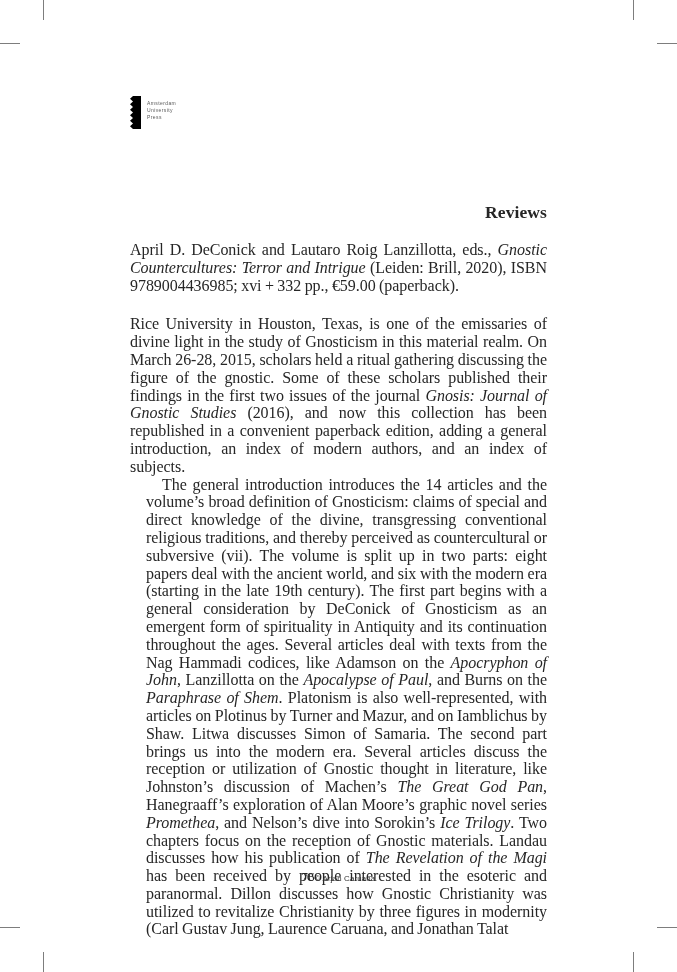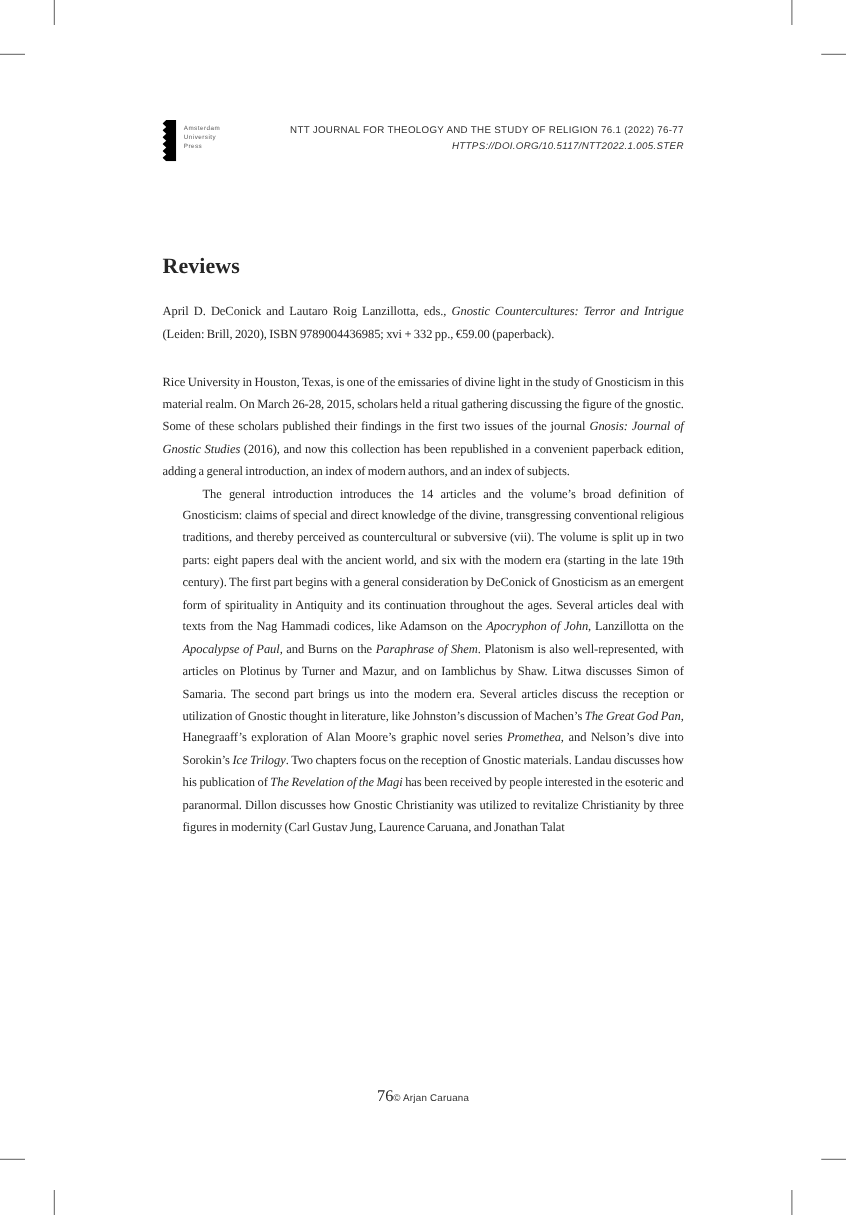--- a/index.html
+++ b/index.html
@@ -35,28 +35,28 @@
   }
   .journal-info .doi { font-style: italic; }
 
   
   .main {
     position: absolute; left: 130px; top: 202px; width: 417px;
     color: #262626;
   }
   .main h1 {
     font-size: 17.5px; line-height: 20px; font-weight: bold;
-    margin: 0 0 19px 0; letter-spacing: 0.1px;
+    margin: 0 0 19px 0; letter-spacing: 0.1px; text-align: right;
   }
   .main h2 {
     font-size: 13.5px; line-height: 17px; font-weight: bold;
     margin: 0 0 14px 0;
   }
   .main p {
-    font-size: 10px; line-height: 17.8px; text-align: justify;
+    font-size: 16px; line-height: 17.8px; text-align: justify;
     margin: 0; letter-spacing: -0.05px; word-spacing: -0.5px;
   }
   .main p.citation { margin-bottom: 21px; }
   .main p.indent { text-indent: 16px; margin-left: 16px; }
 
   
   .footer {
     position: absolute; left: 130px; right: 130px; top: 869px;
     display: flex; justify-content: center; align-items: baseline;
   }
@@ -86,24 +86,20 @@
         <path fill="#000000" d="M11 0 L11 33 L3 33 L0 30.2 L3 27.5 L0 24.7 L3 22 L0 19.2 L3 16.5 L0 13.7 L3 11 L0 8.2 L3 5.5 L0 2.7 L3 0 Z"></path>
       </svg>
     </span>
     <span class="logo-lines">
       <div>Amsterdam</div>
       <div>University</div>
       <div>Press</div>
     </span>
   </div>
 
-  <div class="journal-info">
-    <div>NTT JOURNAL FOR THEOLOGY AND THE STUDY OF RELIGION 76.1 (2022) 76-77</div>
-    <div class="doi">HTTPS://DOI.ORG/10.5117/NTT2022.1.005.STER</div>
-  </div>
 
   <div class="main">
     <h1>Reviews</h1>
     <p class="citation"><span>April D. DeConick and Lautaro Roig Lanzillotta, eds., </span><i>Gnostic Countercultures: Terror and Intrigue</i><span> (Leiden: Brill, 2020), ISBN 9789004436985; xvi + 332 pp., €59.00 (paperback).</span></p>
     <p><span>Rice University in Houston, Texas, is one of the emissaries of divine light in the study of Gnosticism in this material realm. On March 26-28, 2015, scholars held a ritual gathering discussing the figure of the gnostic. Some of these scholars published their findings in the first two issues of the journal </span><i>Gnosis: Journal of Gnostic Studies</i><span> (2016), and now this collection has been republished in a convenient paperback edition, adding a general introduction, an index of modern authors, and an index of subjects.</span></p>
     <p class="indent"><span>The general introduction introduces the 14 articles and the volume’s broad definition of Gnosticism: claims of special and direct knowledge of the divine, transgressing conventional religious traditions, and thereby perceived as countercultural or subversive (vii). The volume is split up in two parts: eight papers deal with the ancient world, and six with the modern era (starting in the late 19th century). The first part begins with a general consideration by DeConick of Gnosticism as an emergent form of spirituality in Antiquity and its continuation throughout the ages. Several articles deal with texts from the Nag Hammadi codices, like Adamson on the </span><i>Apocryphon of John</i><span>, Lanzillotta on the </span><i>Apocalypse of Paul</i><span>, and Burns on the </span><i>Paraphrase of Shem</i><span>. Platonism is also well-represented, with articles on Plotinus by Turner and Mazur, and on Iamblichus by Shaw. Litwa discusses Simon of Samaria. The second part brings us into the modern era. Several articles discuss the reception or utilization of Gnostic thought in literature, like Johnston’s discussion of Machen’s </span><i>The Great God Pan</i><span>, Hanegraaff’s exploration of Alan Moore’s graphic novel series </span><i>Promethea</i><span>, and Nelson’s dive into Sorokin’s </span><i>Ice Trilogy</i><span>. Two chapters focus on the reception of Gnostic materials. Landau discusses how his publication of </span><i>The Revelation of the Magi</i><span> has been received by people interested in the esoteric and paranormal. Dillon discusses how Gnostic Christianity was utilized to revitalize Christianity by three figures in modernity (Carl Gustav Jung, Laurence Caruana, and Jonathan Talat</span></p>
   </div>
 
   <div class="footer">
     <span class="page-num">76</span>

